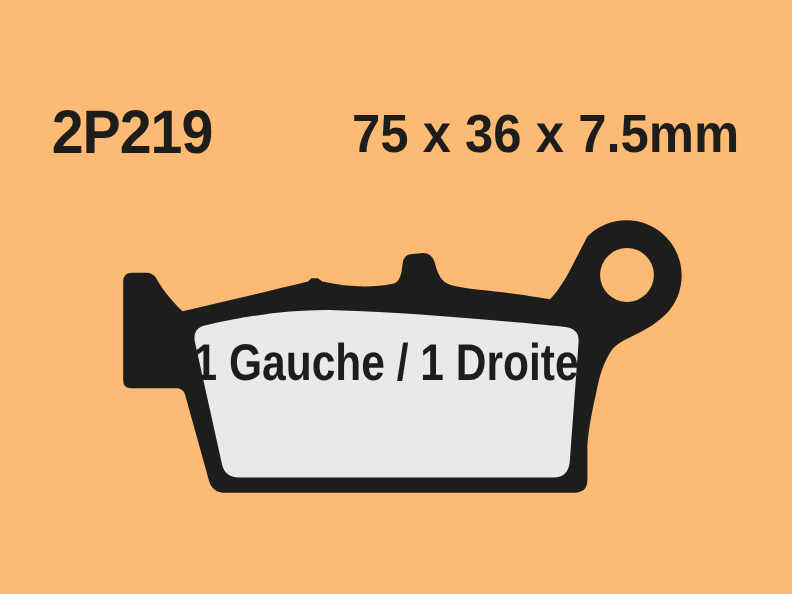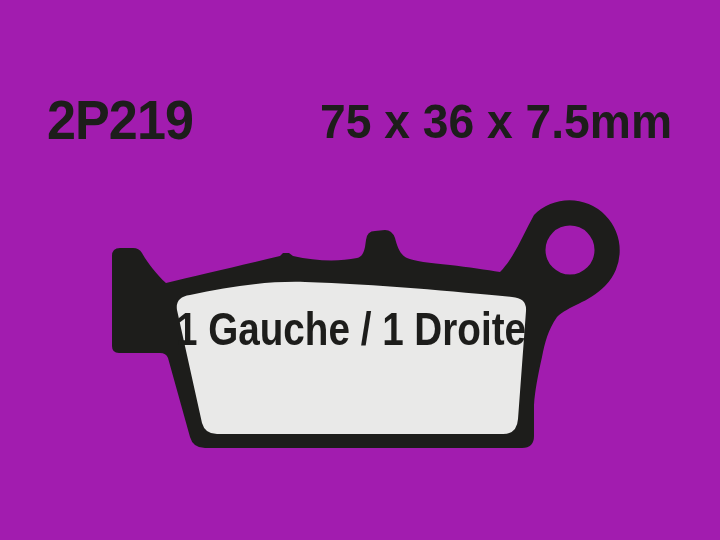--- a/index.html
+++ b/index.html
@@ -4,21 +4,21 @@
 <style>
   html, body {
     margin: 0;
     padding: 0;
     background: #ffffff;
   }
   .canvas {
     position: relative;
     width: 720px;
     height: 540px;
-    background: #a21caf;
+    background: #fdba74;
     overflow: hidden;
     font-family: "Liberation Sans", sans-serif;
   }
   svg text {
     font-family: "Liberation Sans", sans-serif;
     font-weight: bold;
     fill: #1d1d1b;
   }
 </style>
 </head>

